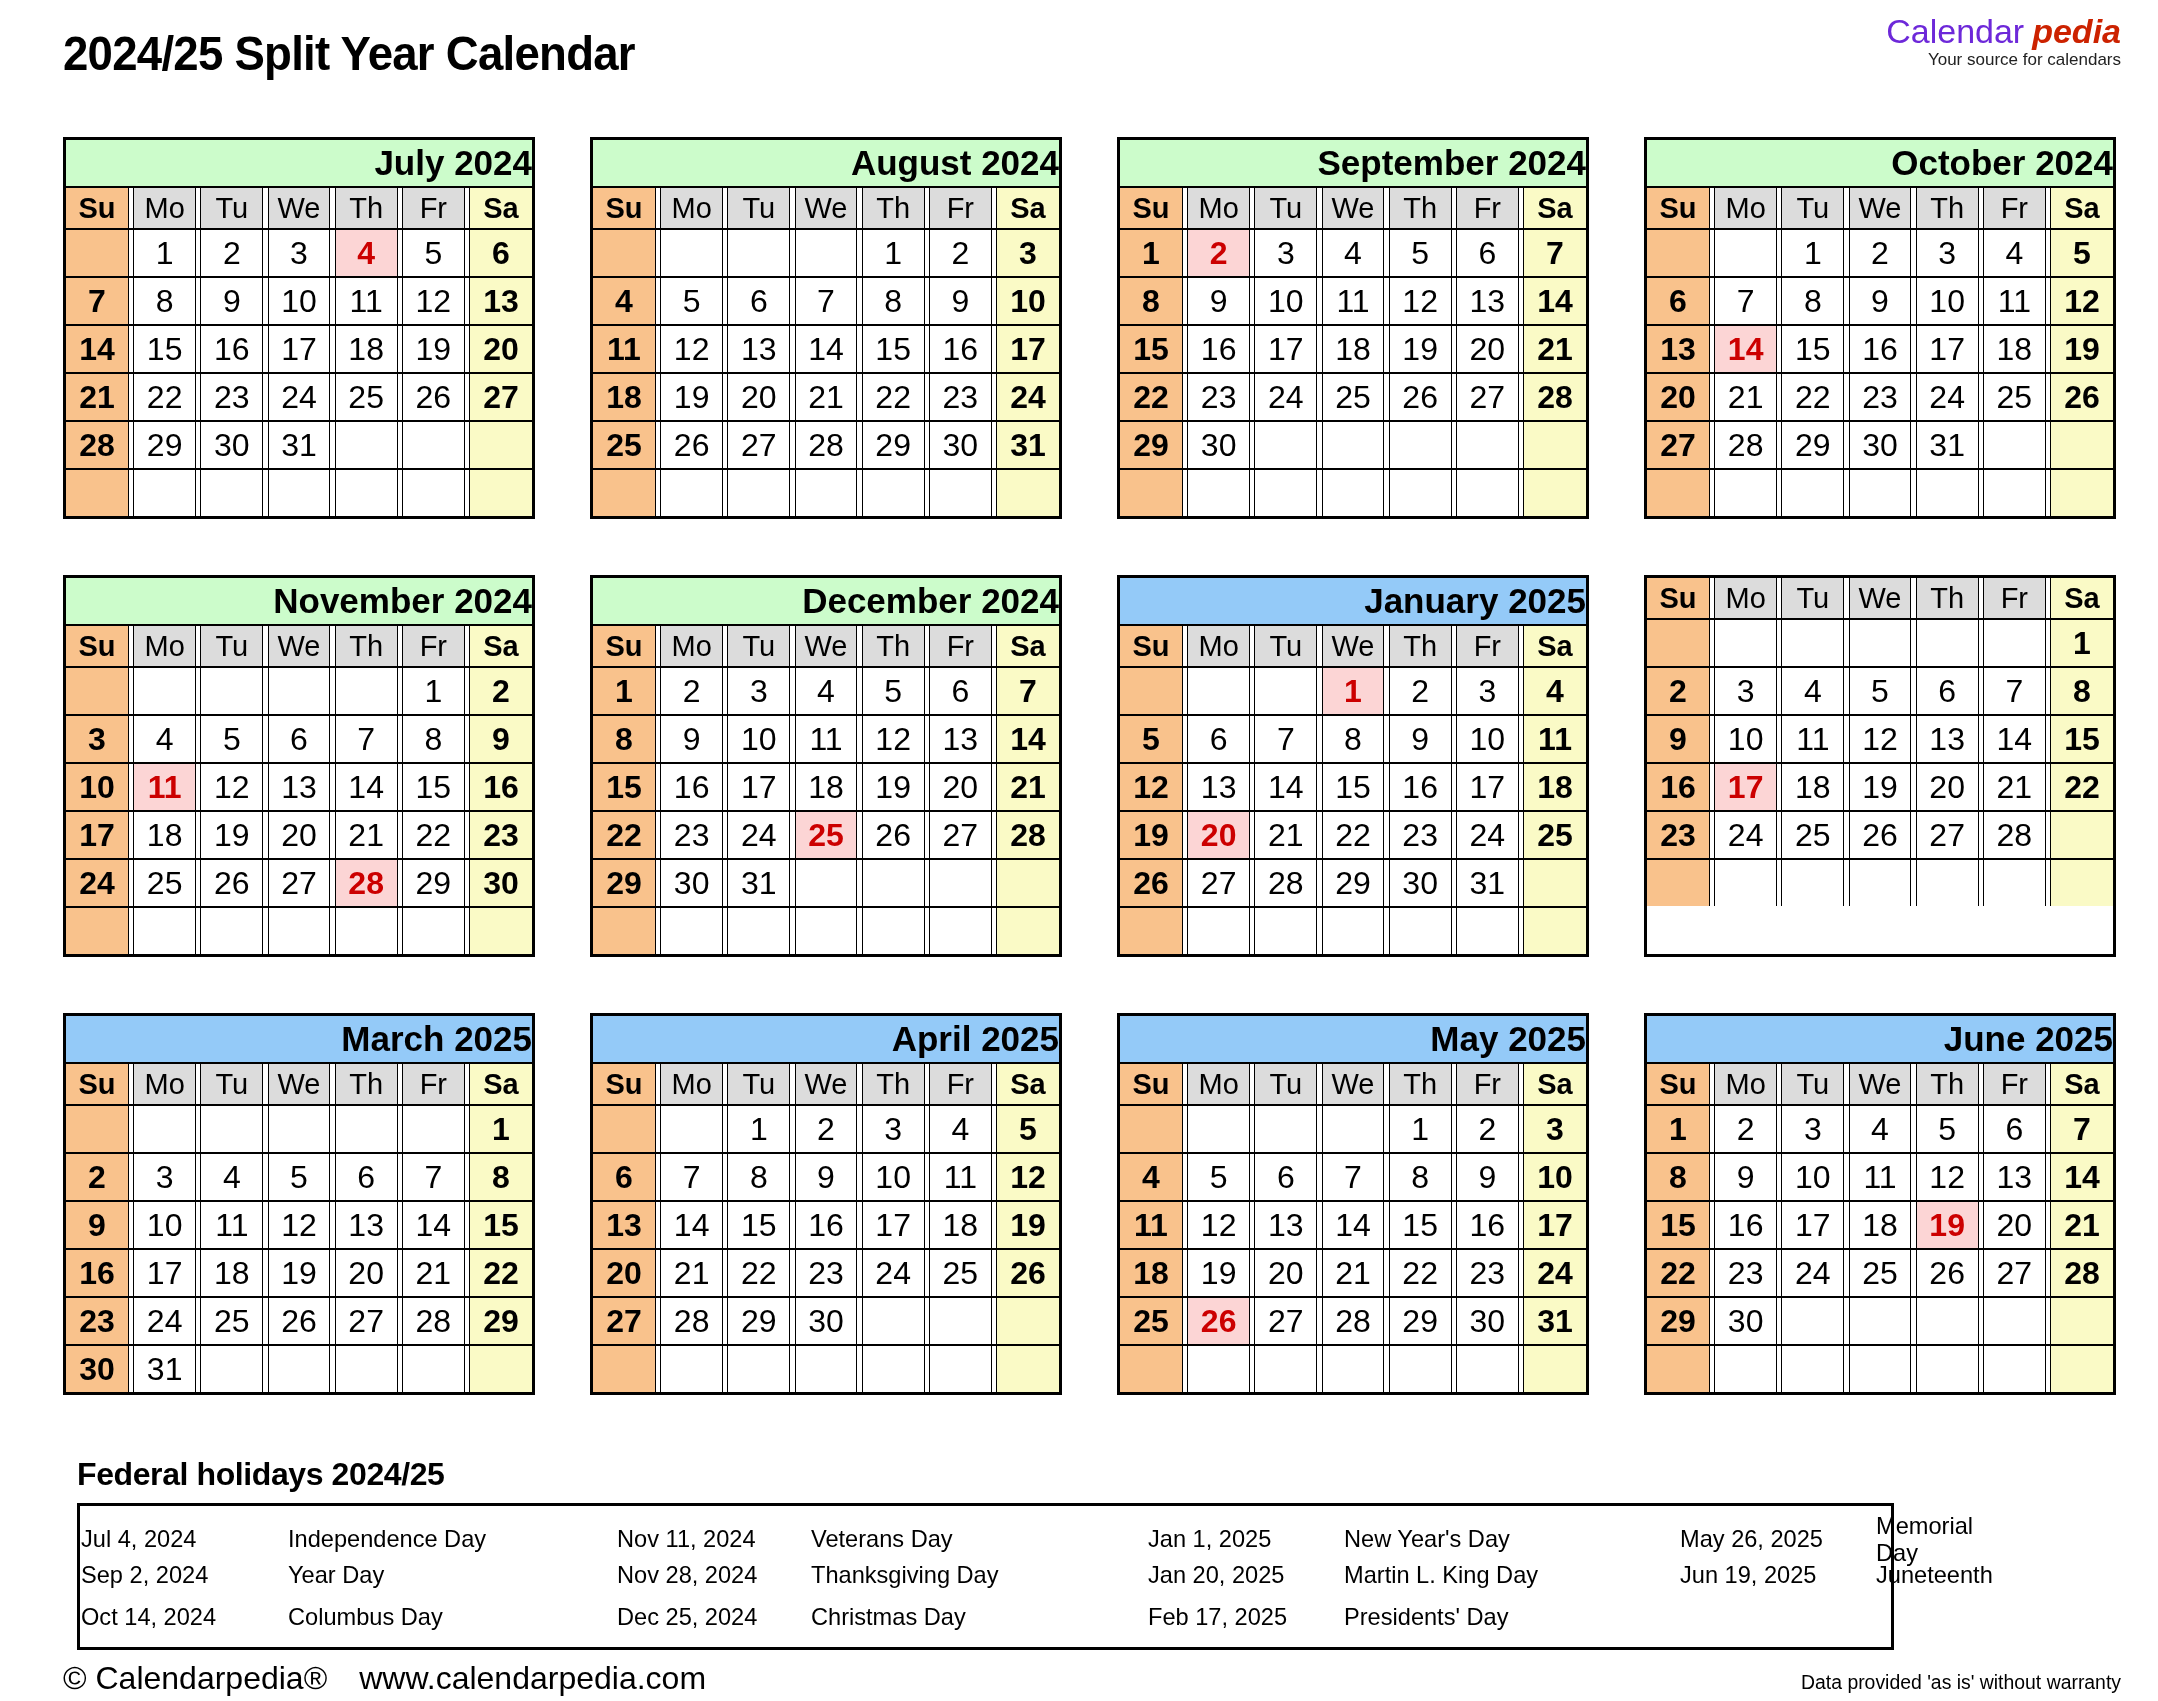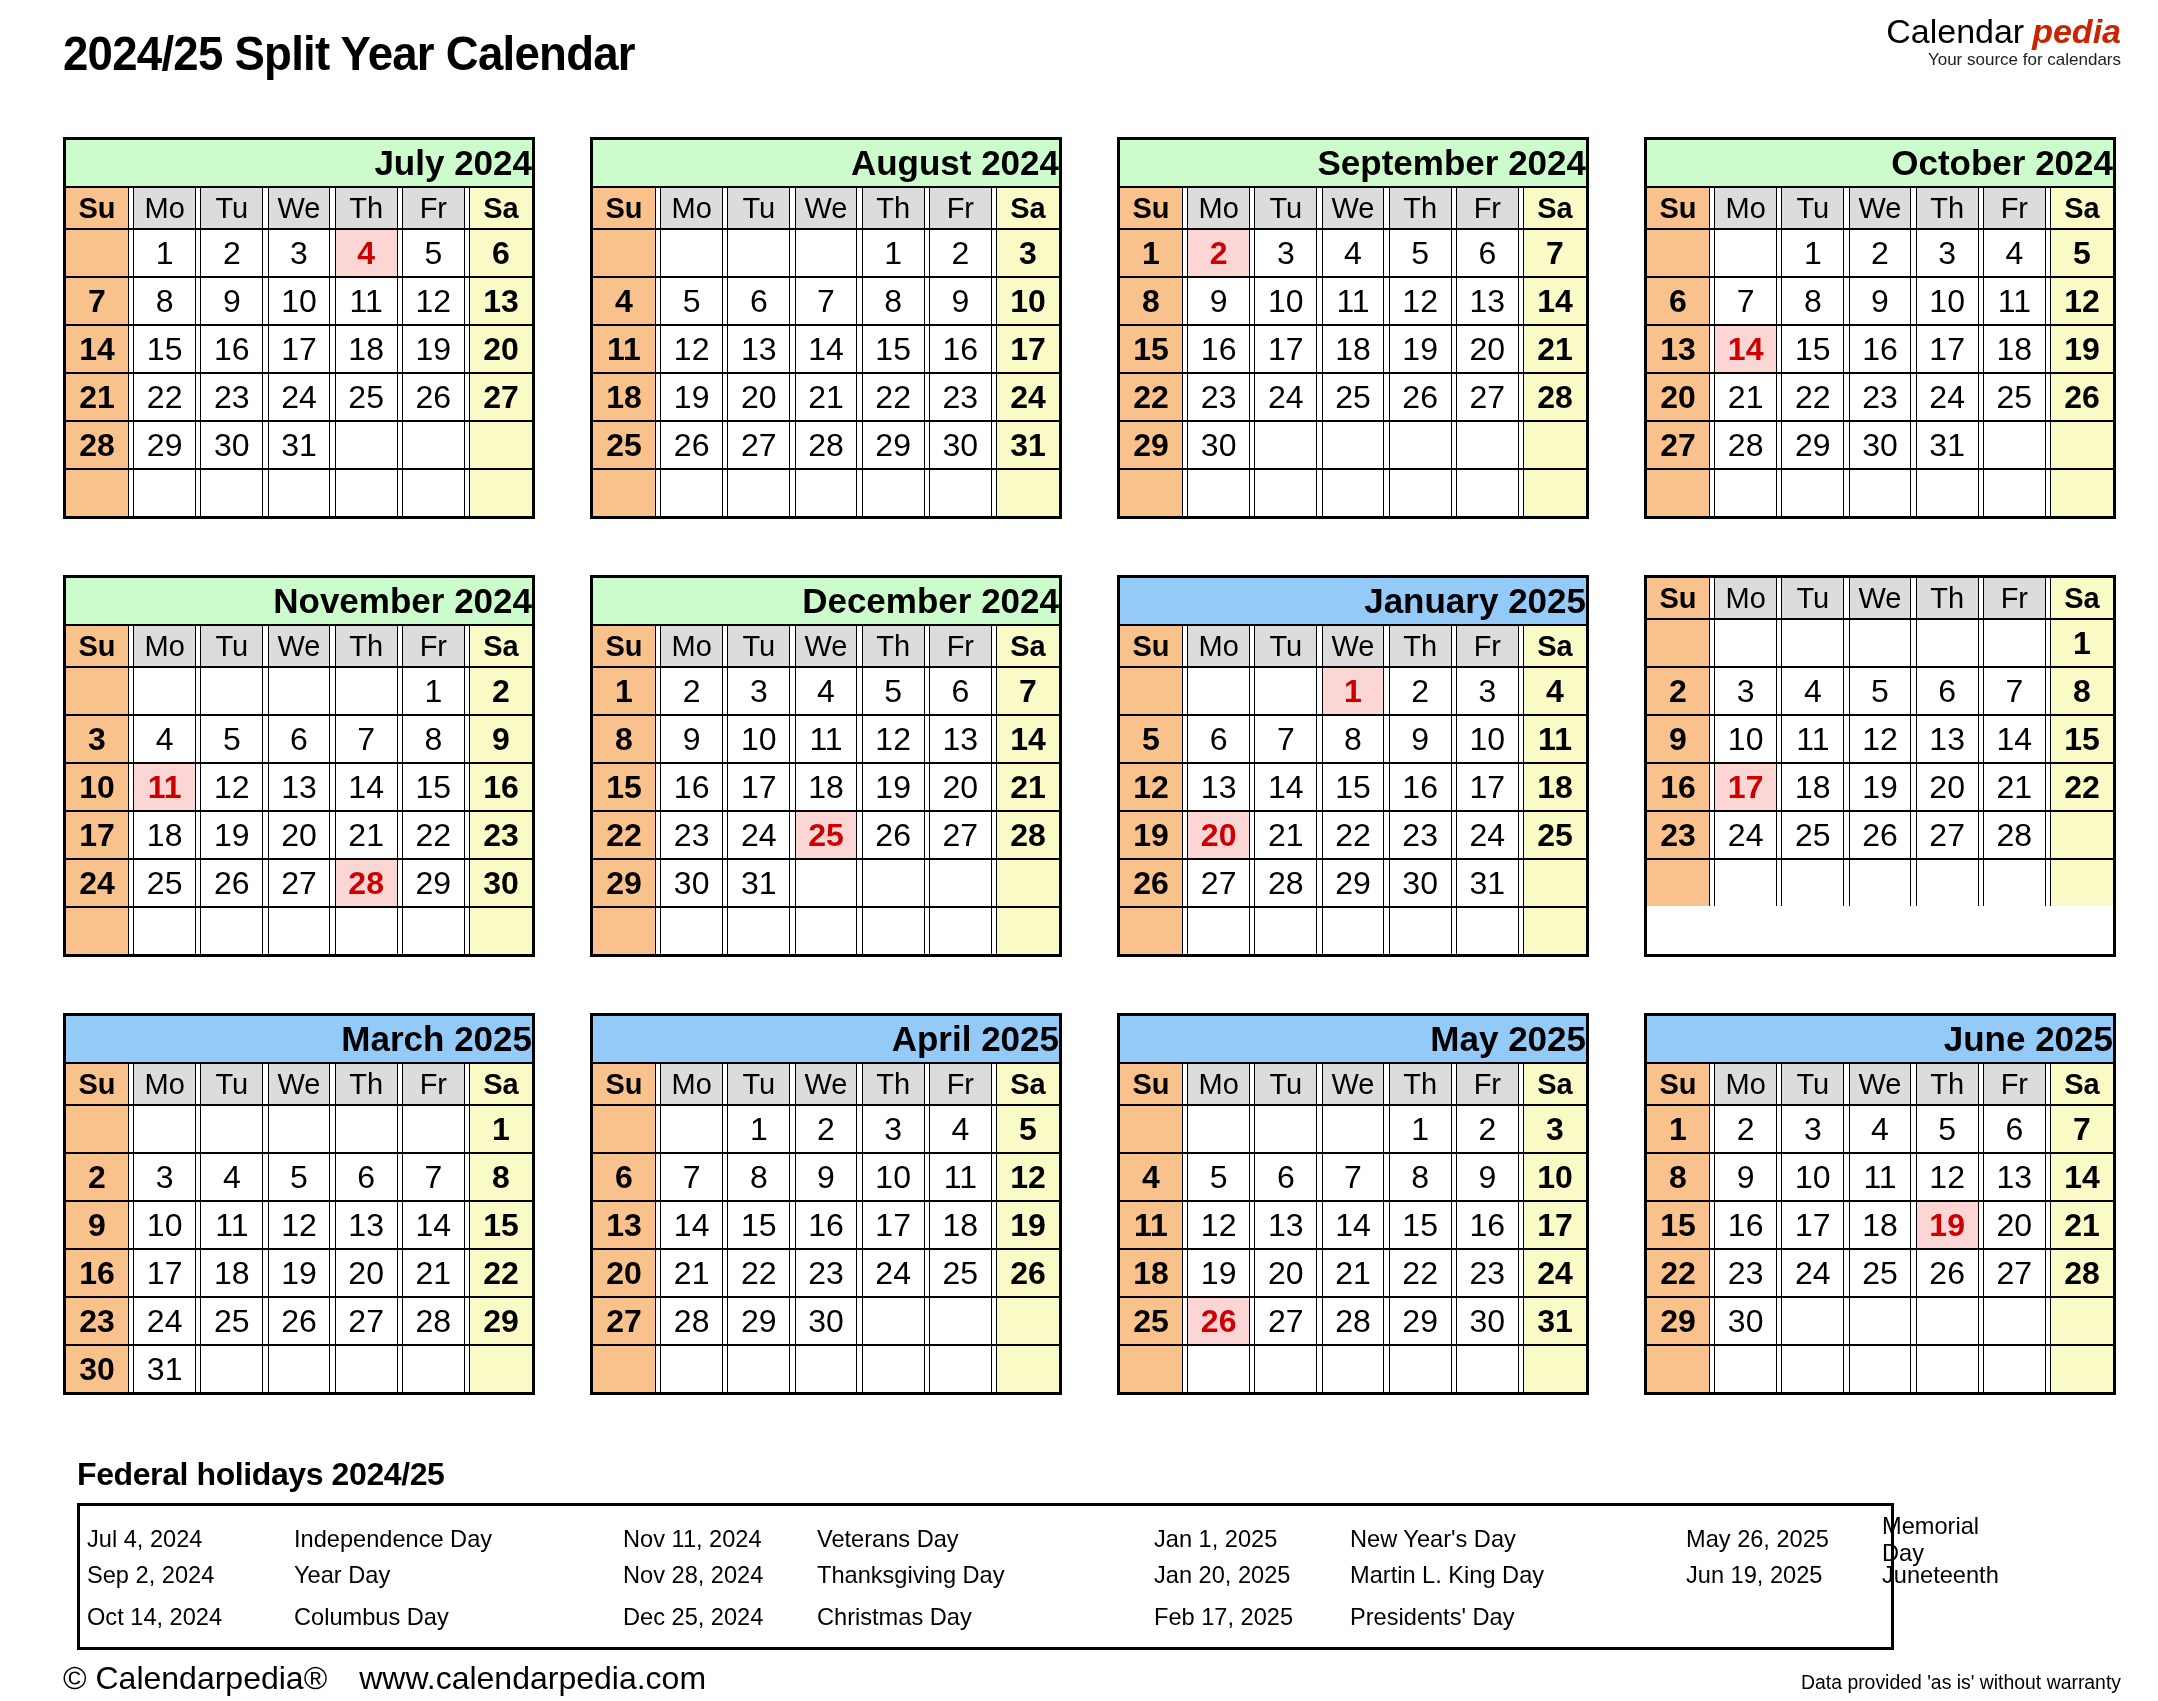--- a/index.html
+++ b/index.html
@@ -8,21 +8,21 @@
     font-family:"Liberation Sans", sans-serif;color:#000;overflow:hidden;
   }
   
   .page-header{position:absolute;left:63px;top:13.5px;right:38px;display:flex;justify-content:space-between;align-items:flex-start;}
   .page-title{
     font-size:49px;font-weight:700;letter-spacing:-0.8px;margin:0;
     transform:scaleX(.93);transform-origin:left top;white-space:nowrap;padding-top:11.8px;
   }
   .logo{text-align:right;line-height:1.05;}
   .brand{font-size:34px;white-space:nowrap;}
-  .brand-black{color:#000000;}
+  .brand-black{color:#6d28d9;}
   .brand-red{color:var(--brand_red);font-style:italic;font-weight:700;margin-left:8px;}
   .tagline{font-size:17px;color:#222;margin-top:1.7px;}
   
   #months{
     position:absolute;left:63px;top:137px;
     display:grid;grid-template-columns:repeat(4,472px);column-gap:55px;row-gap:56px;
   }
   .month{border:3.4px solid #000;background:#fff;}
   .month-title{
     height:46px;line-height:46px;text-align:right;
@@ -44,21 +44,21 @@
   .dayhead .cell{font-size:29px;background:var(--weekday_header);}
   .c0{background:var(--sunday) !important;font-weight:700;}
   .c6{background:var(--saturday) !important;font-weight:700;}
   .hol{background:var(--holiday_bg) !important;color:var(--holiday_text);font-weight:700;}
   
   #holidays{position:absolute;left:77px;top:1456px;width:1817px;}
   .holidays-heading{font-size:32px;font-weight:700;margin:0 0 10px 0;letter-spacing:-0.4px;}
   .holiday-box{border:3.4px solid #000;padding:6.7px 0 8.4px 0;}
   .hrow{
     display:grid;grid-template-columns:207px 329px 194px 337px 196px 336px 196px 1fr;
-    height:42px;align-items:center;font-size:23.6px;padding-left:7px;
+    height:42px;align-items:center;font-size:23.6px;padding-left:1px;
   }
   
   .page-footer{position:absolute;left:63px;right:38px;top:1660px;display:flex;justify-content:space-between;align-items:baseline;}
   .footer-left{font-size:32px;display:flex;gap:32px;}
   .footer-right{font-size:19.4px;}
 </style>
 </head>
 <body>
 
 <div class="page-header">

